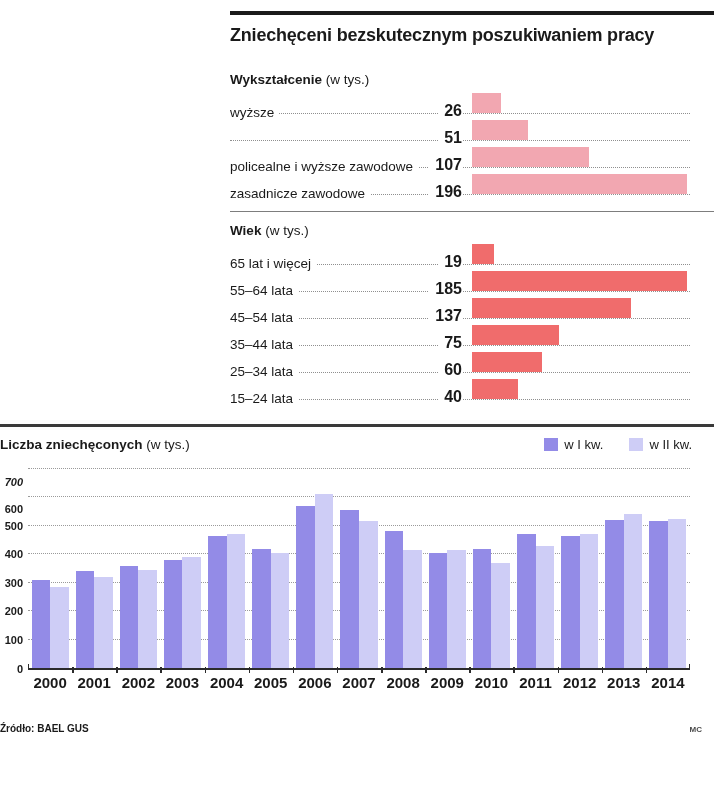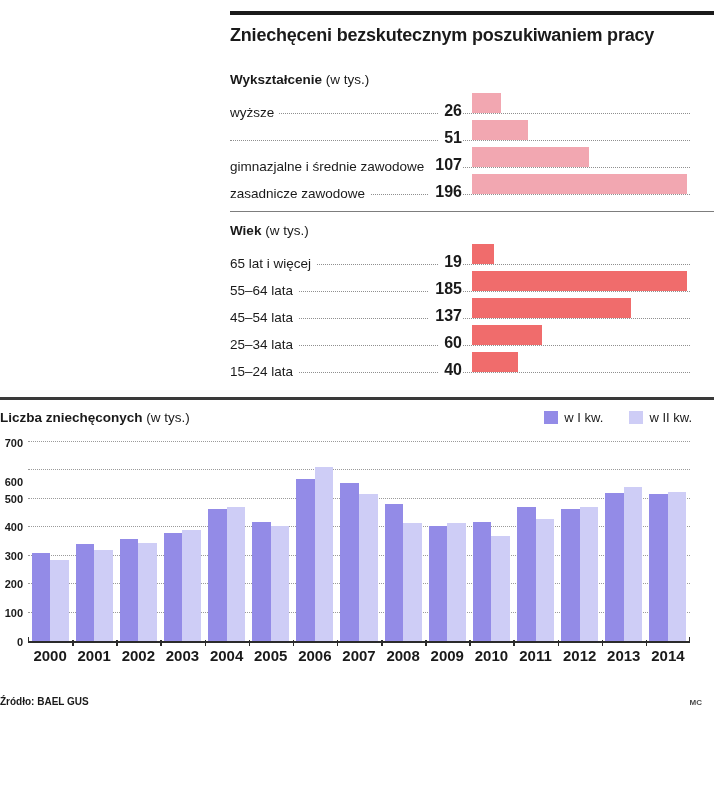--- a/index.html
+++ b/index.html
@@ -77,21 +77,21 @@
             <span class="hvalue">26</span>
             <div class="hbar" style="width: 29px; background: rgb(242, 167, 177);"></div>
           </div>
           <div class="hrow">
             <div class="baseline"></div>
             <span class="hvalue">51</span>
             <div class="hbar" style="width: 56px; background: rgb(242, 167, 177);"></div>
           </div>
           <div class="hrow">
             <div class="baseline"></div>
-            <span class="hlabel">gimnazjalne i średnie zawodowe</span>
+            <span class="hlabel">policealne i wyższe zawodowe</span>
             <span class="hvalue">107</span>
             <div class="hbar" style="width: 117px; background: rgb(242, 167, 177);"></div>
           </div>
           <div class="hrow">
             <div class="baseline"></div>
             <span class="hlabel">zasadnicze zawodowe</span>
             <span class="hvalue">196</span>
             <div class="hbar" style="width: 215px; background: rgb(242, 167, 177);"></div>
           </div>
         </div>
@@ -112,20 +112,26 @@
             <div class="baseline"></div>
             <span class="hlabel">55–64 lata</span>
             <span class="hvalue">185</span>
             <div class="hbar" style="width: 215px; background: rgb(240, 108, 108);"></div>
           </div>
           <div class="hrow">
             <div class="baseline"></div>
             <span class="hlabel">45–54 lata</span>
             <span class="hvalue">137</span>
             <div class="hbar" style="width: 159px; background: rgb(240, 108, 108);"></div>
+          </div>
+          <div class="hrow">
+            <div class="baseline"></div>
+            <span class="hlabel">35–44 lata</span>
+            <span class="hvalue">75</span>
+            <div class="hbar" style="width: 87px; background: rgb(240, 108, 108);"></div>
           </div>
           <div class="hrow">
             <div class="baseline"></div>
             <span class="hlabel">25–34 lata</span>
             <span class="hvalue">60</span>
             <div class="hbar" style="width: 70px; background: rgb(240, 108, 108);"></div>
           </div>
           <div class="hrow">
             <div class="baseline"></div>
             <span class="hlabel">15–24 lata</span>
@@ -154,21 +160,21 @@
 
     <div class="bchart">
       <div id="ylabels">
           <div class="ylabel" style="top: 203px;">0</div>
           <div class="ylabel" style="top: 174.429px;">100</div>
           <div class="ylabel" style="top: 145.857px;">200</div>
           <div class="ylabel" style="top: 117.286px;">300</div>
           <div class="ylabel" style="top: 88.7143px;">400</div>
           <div class="ylabel" style="top: 60.1429px;">500</div>
           <div class="ylabel" style="top: 43px;">600</div>
-          <div class="ylabel" style="top: 4px;">700</div>
+          <div class="ylabel" style="top: 16px; font-style: italic;">700</div>
         </div>
       <div class="bplot" id="bplot">
           <div class="gridline" style="bottom: 14.2857%;"></div>
           <div class="gridline" style="bottom: 28.5714%;"></div>
           <div class="gridline" style="bottom: 42.8571%;"></div>
           <div class="gridline" style="bottom: 57.1429%;"></div>
           <div class="gridline" style="bottom: 71.4286%;"></div>
           <div class="gridline" style="bottom: 85.7143%;"></div>
           <div class="gridline" style="bottom: 100%;"></div>
           <div class="ygroup" style="left: 0%; width: 6.66667%;">

